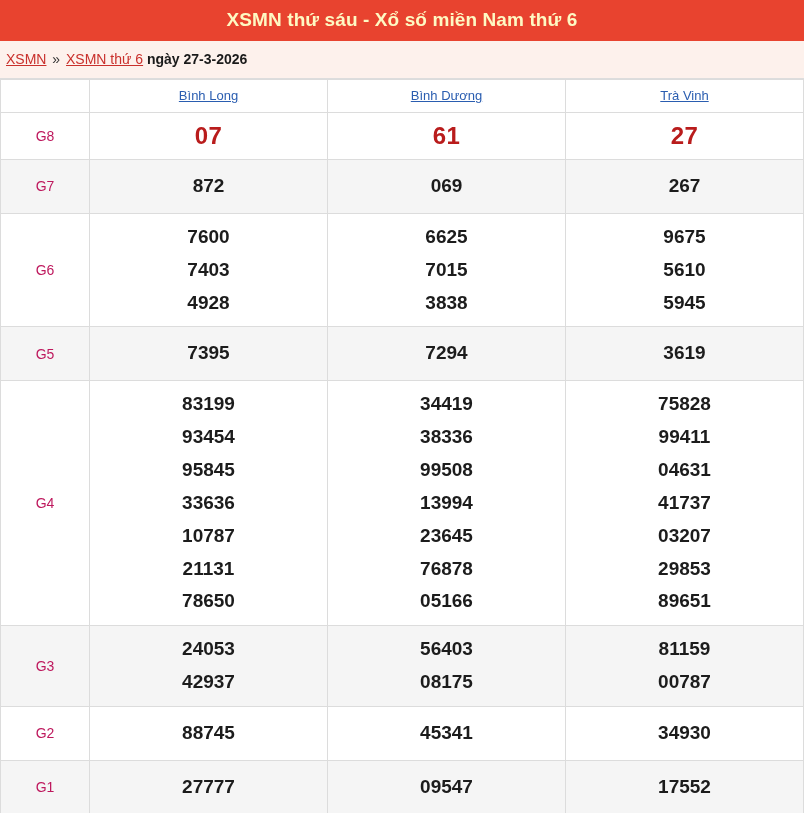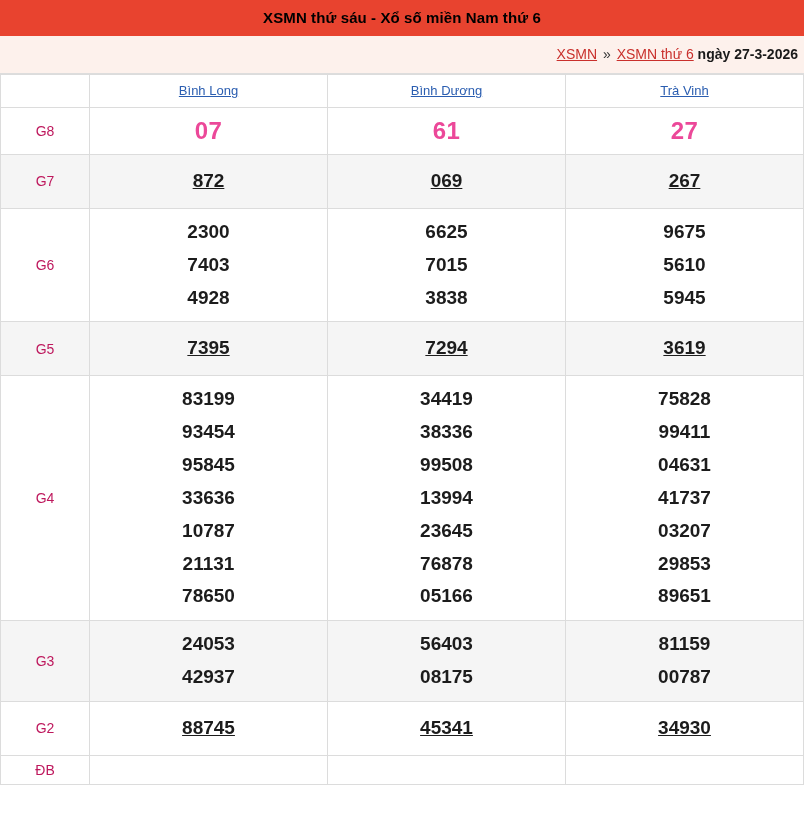--- a/index.html
+++ b/index.html
@@ -10,30 +10,30 @@
   body {
     font-family: "Liberation Sans", sans-serif;
     width: 804px;
   }
   .lottery-wrap {
     width: 804px;
     box-sizing: border-box;
   }
   .title-bar {
     background: #e8432f;
-    color: #000000;
+    color: #fef9c3;
     text-align: center;
-    font-size: 15px;
+    font-size: 19px;
     font-weight: bold;
     padding: 9px 6px 10px 6px;
     letter-spacing: 0.1px;
   }
   .breadcrumb-bar {
     background: #fdf1ec;
-    text-align: right;
+    text-align: left;
     font-size: 14px;
     padding: 10px 6px 11px 6px;
     color: #1a1a1a;
     border-bottom: 1px solid #dddddd;
   }
   .breadcrumb-bar a {
     color: #c9302c;
     text-decoration: underline;
   }
   .breadcrumb-sep {
@@ -80,31 +80,30 @@
     color: #1c1c1c;
     font-weight: bold;
     line-height: 1.73;
     padding: 7px 4px;
   }
   .nums .n {
     display: block;
   }
   .big-red {
     font-size: 24px;
-    color: #ec4899;
+    color: #b91c1c;
     font-weight: bold;
     padding: 9px 4px;
     letter-spacing: 0.5px;
   }
   .db .big-red {
     font-size: 25px;
   }
   .row-g7 .nums, .row-g5 .nums, .row-g2 .nums, .row-g1 .nums {
     padding: 10px 4px;
-    text-decoration: underline;
   }
 </style>
 </head>
 <body>
 
 <div class="lottery-wrap">
 
   <div class="title-bar">XSMN thứ sáu - Xổ số miền Nam thứ 6</div>
 
   <div class="breadcrumb-bar">
@@ -138,21 +137,21 @@
           <td class="nums">
             <span class="n">069</span>
           </td>
           <td class="nums">
             <span class="n">267</span>
           </td>
         </tr>
         <tr class="row-g6">
           <td class="col-label prize-label">G6</td>
           <td class="nums">
-            <span class="n">2300</span>
+            <span class="n">7600</span>
             <span class="n">7403</span>
             <span class="n">4928</span>
           </td>
           <td class="nums">
             <span class="n">6625</span>
             <span class="n">7015</span>
             <span class="n">3838</span>
           </td>
           <td class="nums">
             <span class="n">9675</span>
@@ -222,20 +221,32 @@
           <td class="nums">
             <span class="n">88745</span>
           </td>
           <td class="nums">
             <span class="n">45341</span>
           </td>
           <td class="nums">
             <span class="n">34930</span>
           </td>
         </tr>
+        <tr class="row-g1 row-shade">
+          <td class="col-label prize-label">G1</td>
+          <td class="nums">
+            <span class="n">27777</span>
+          </td>
+          <td class="nums">
+            <span class="n">09547</span>
+          </td>
+          <td class="nums">
+            <span class="n">17552</span>
+          </td>
+        </tr>
         <tr class="row-b db">
           <td class="col-label prize-label">ĐB</td>
           <td class="big-red"></td>
           <td class="big-red"></td>
           <td class="big-red"></td>
         </tr>
       </tbody>
   </table>
 
 </div>

